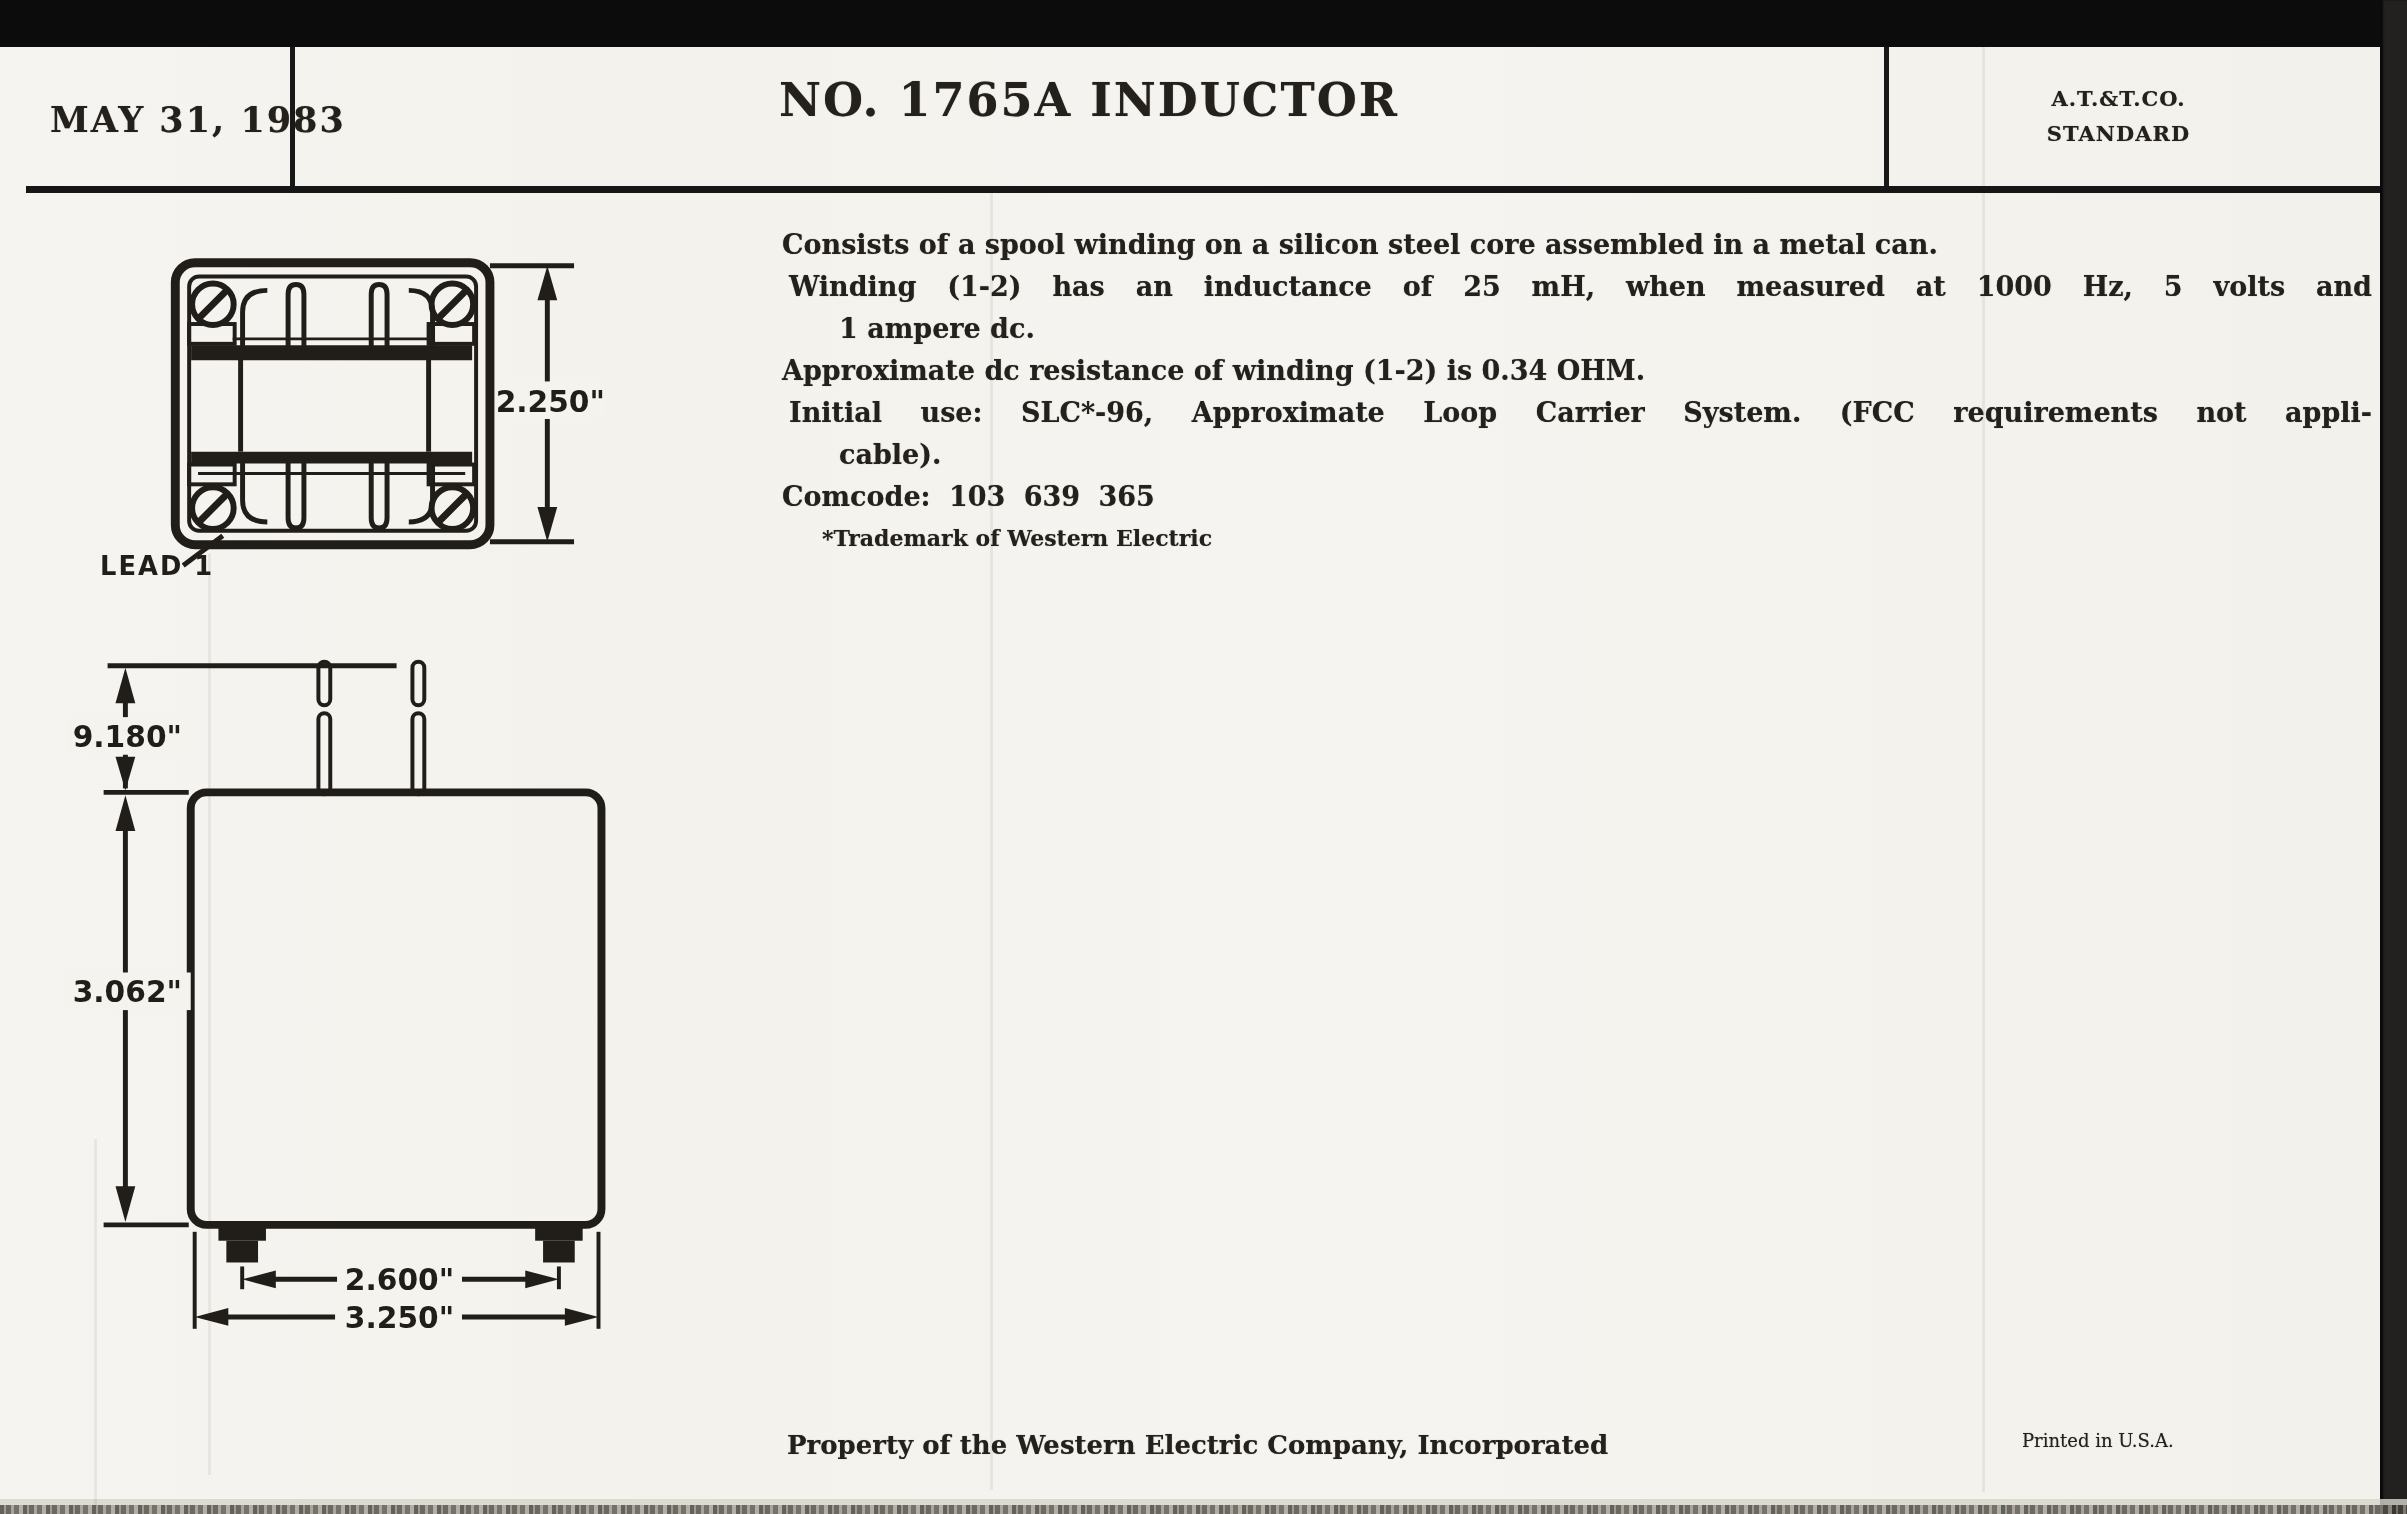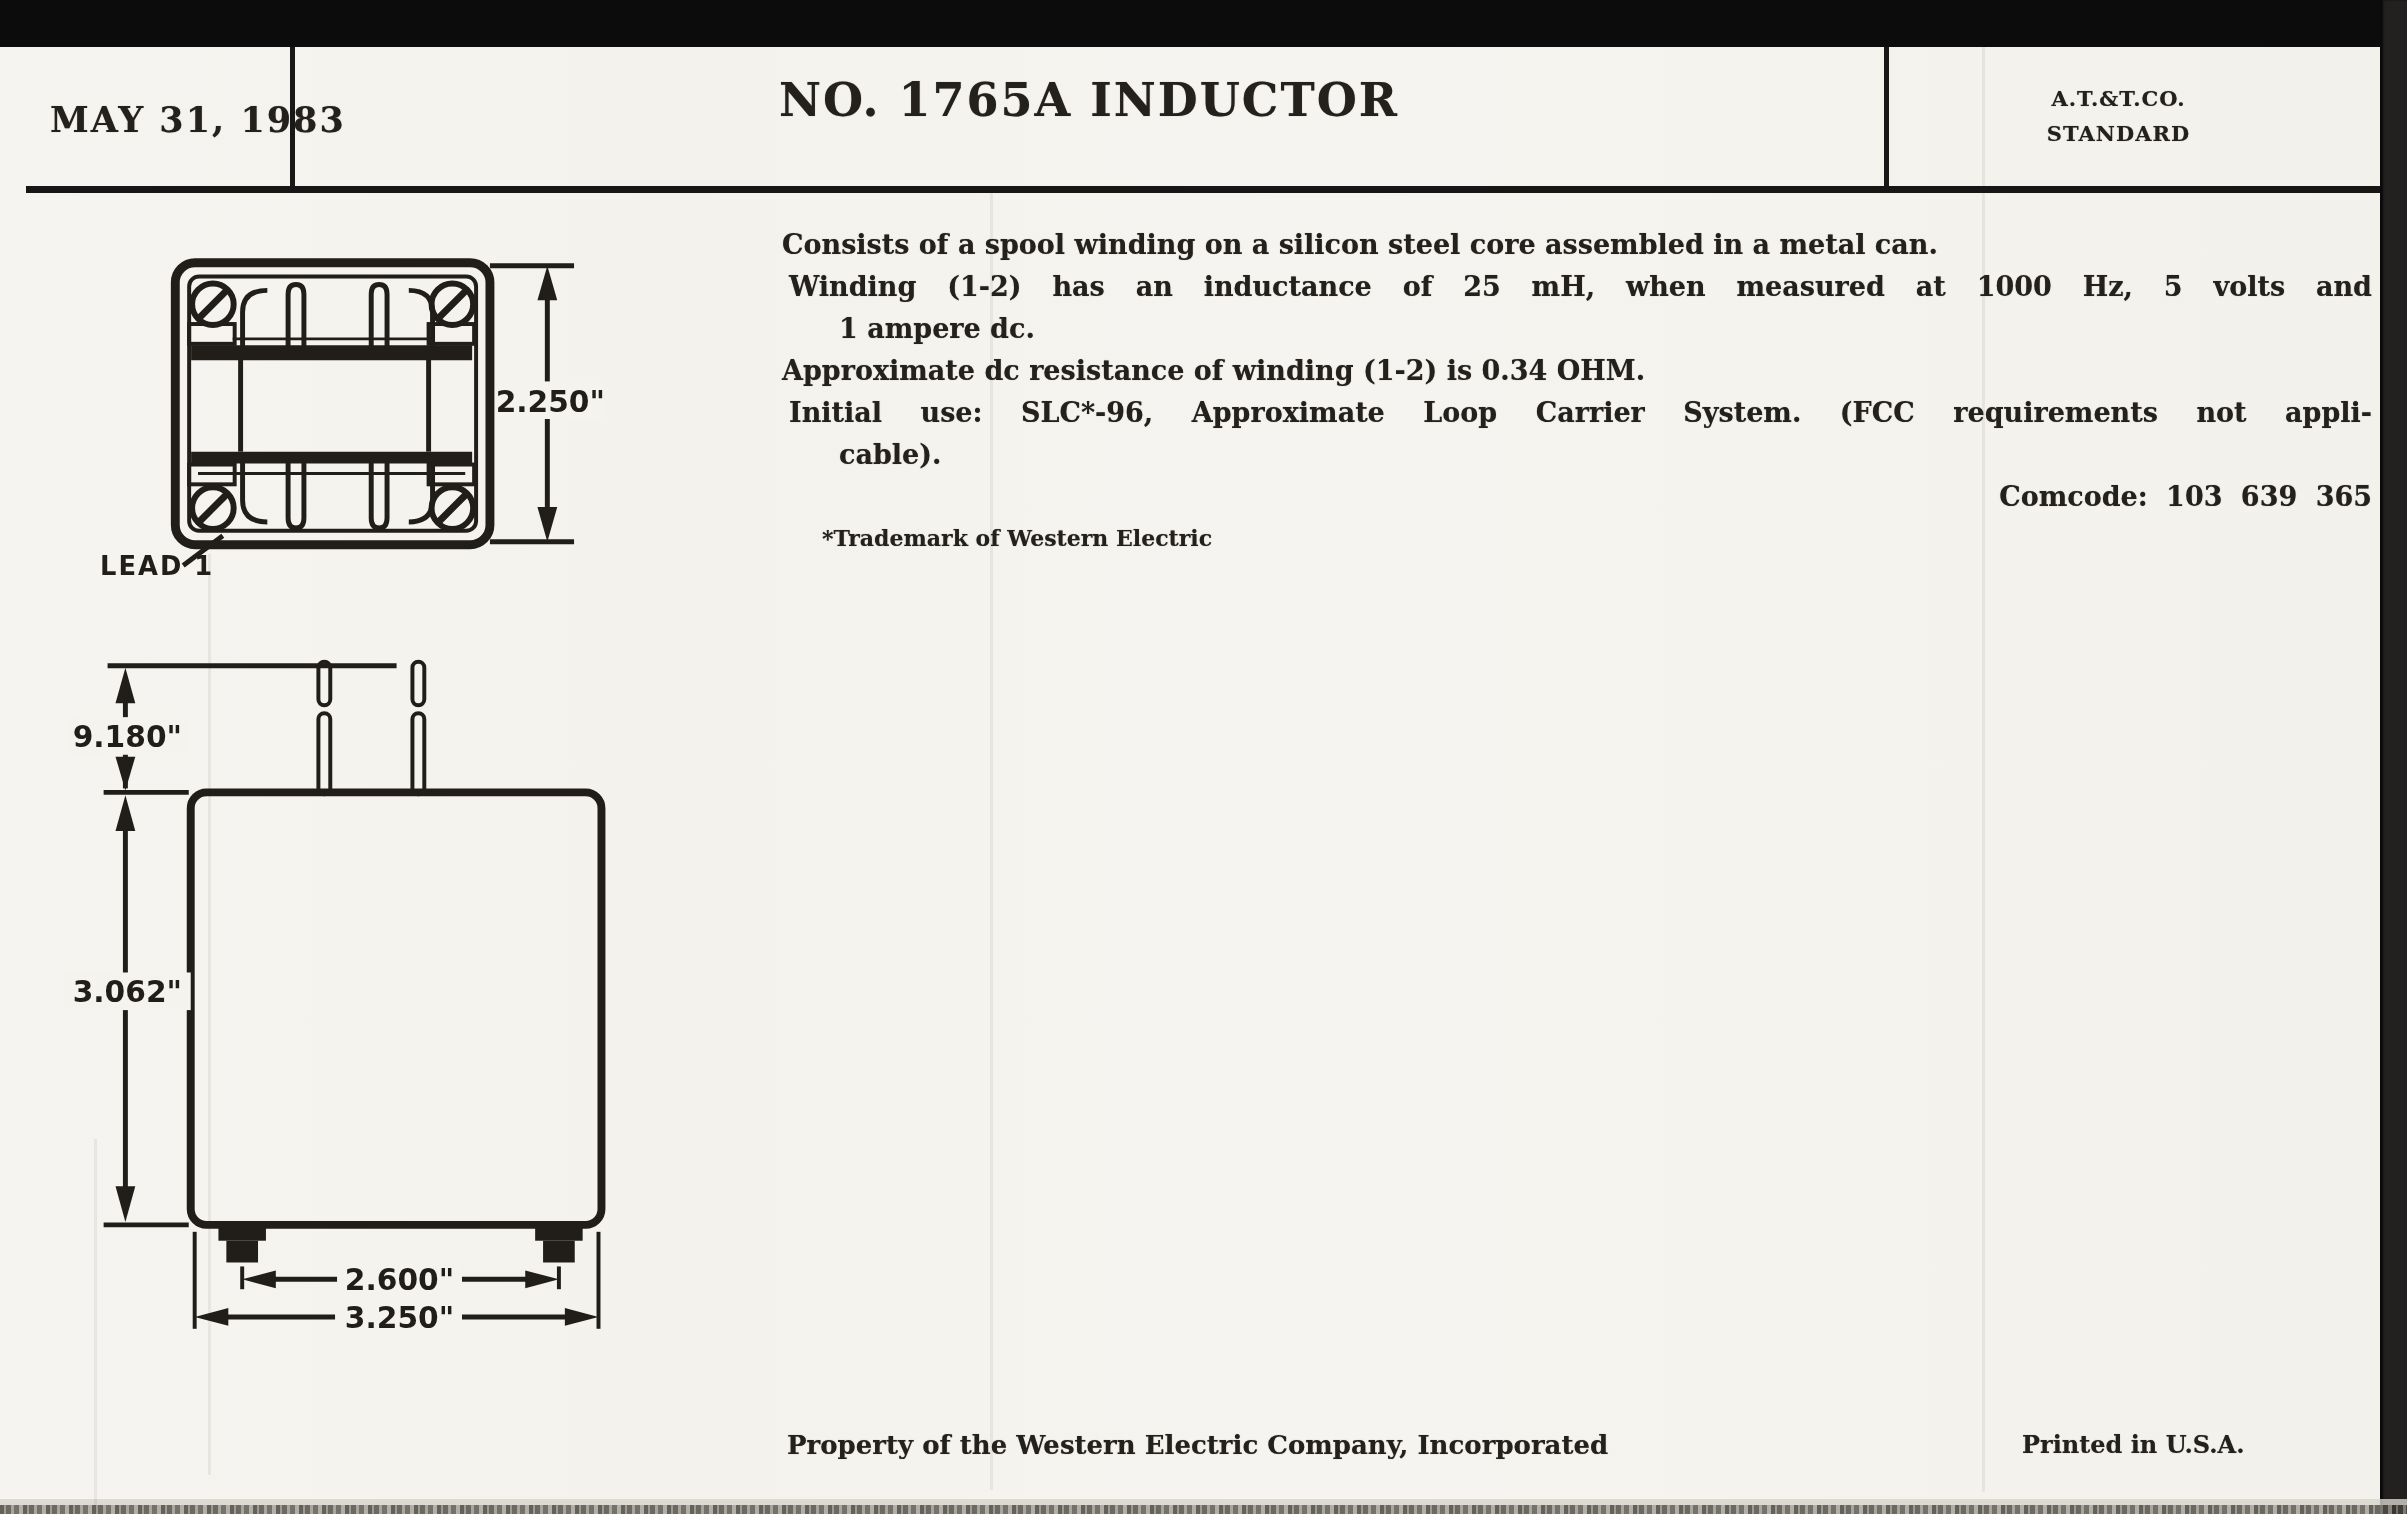--- a/index.html
+++ b/index.html
@@ -22,25 +22,25 @@
   .hdr-title{left:292px;top:73px;width:1594px;text-align:center;font-size:46px;font-weight:bold;letter-spacing:2px;white-space:nowrap;}
   .hdr-std{left:1886px;top:81px;width:465px;text-align:center;font-size:21px;font-weight:bold;letter-spacing:1px;line-height:35px;}
   .vdiv{top:47px;width:5px;height:140px;background:#181818;}
   .hrule{left:26px;top:186px;width:2354px;height:7px;background:#161616;}
   .inktxt{text-shadow:0 0 1px rgba(30,26,20,.45);}
   
   .desc{left:782px;top:224px;width:1590px;font-size:27px;font-weight:bold;line-height:42px;}
   .dline{white-space:nowrap;}
   .just{white-space:normal;text-align:justify;text-align-last:justify;margin-left:7px;}
   .cont{padding-left:57px;}
-  .comcode{word-spacing:9px;text-align:right;}
+  .comcode{word-spacing:9px;}
   .trademark{font-size:22px;padding-left:40px;line-height:40px;}
   
   .foot-prop{left:787px;top:1430px;font-size:26px;font-weight:bold;white-space:nowrap;}
-  .foot-print{left:2022px;top:1430px;font-size:24px;font-weight:bold;white-space:nowrap;}
+  .foot-print{left:2022px;top:1430px;font-size:18px;font-weight:normal;white-space:nowrap;}
   
   svg .ink{stroke:#211e19;fill:none;}
   svg text{fill:#211e19;font-family:"DejaVu Sans", sans-serif;font-weight:bold;}
   .dimlbl{font-size:30px;}
   .leadlbl{font-size:26px;letter-spacing:2px;}
 </style>
 </head>
 <body>
 
 <div id="page">

